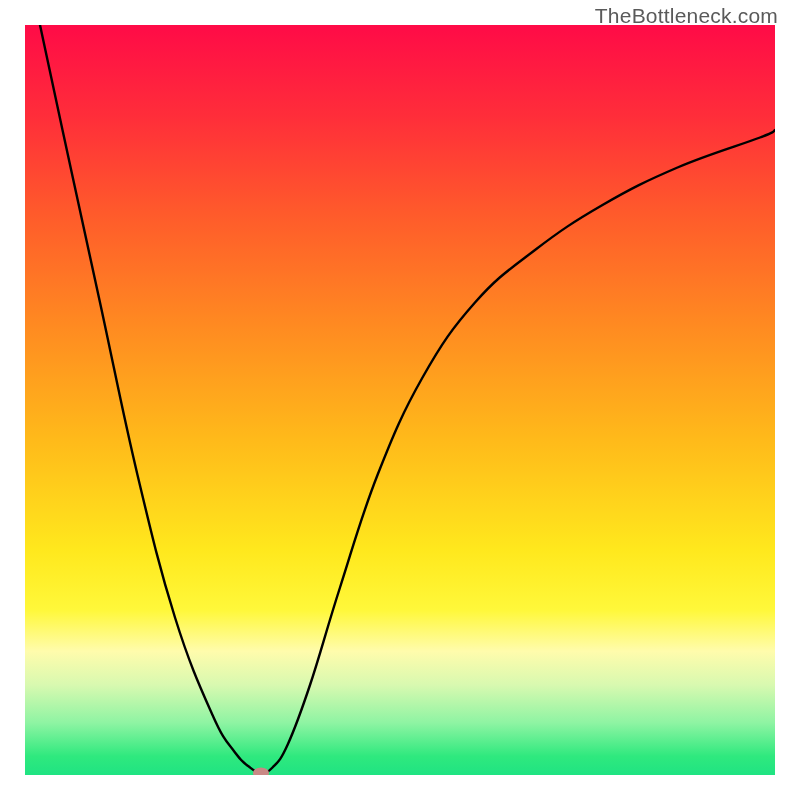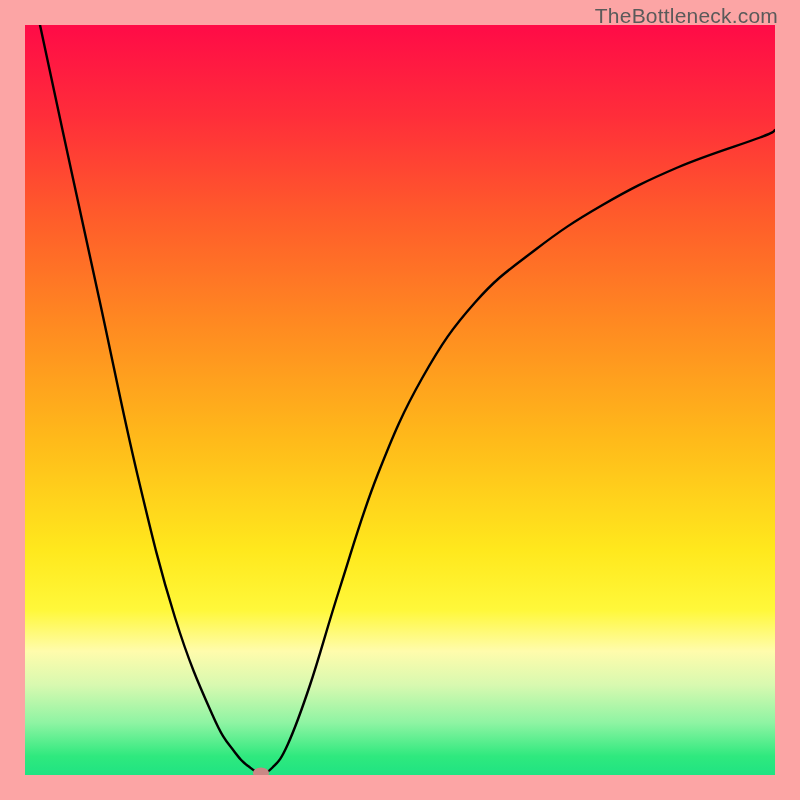--- a/index.html
+++ b/index.html
@@ -1,21 +1,21 @@
 <!DOCTYPE html>
 <html><head>
 <meta charset="utf-8">
 <style>
   * { margin: 0; padding: 0; box-sizing: border-box; }
   html, body { width: 800px; height: 800px; overflow: hidden; background: #000; }
   .frame {
     position: relative;
     width: 800px;
     height: 800px;
-    background: #fca5a5;
+    background: #ffffff;
   }
   .plot-area {
     position: absolute;
     left: 25px;
     top: 25px;
     width: 750px;
     height: 750px;
     overflow: hidden;
   }
   .gradient-bg {

